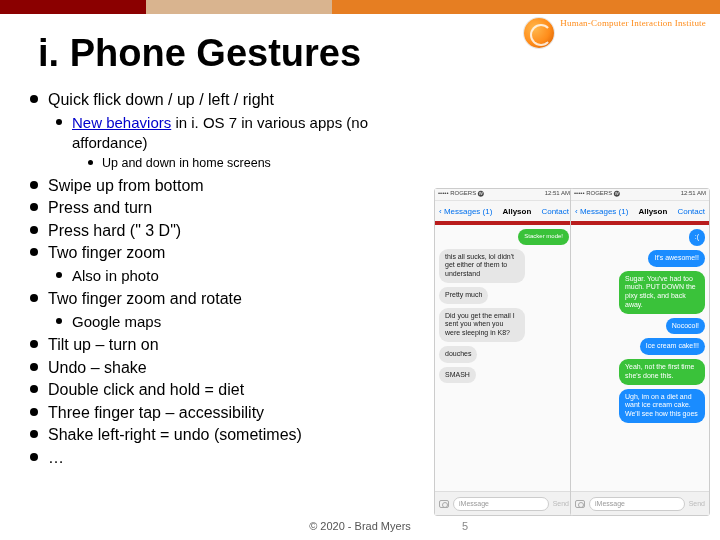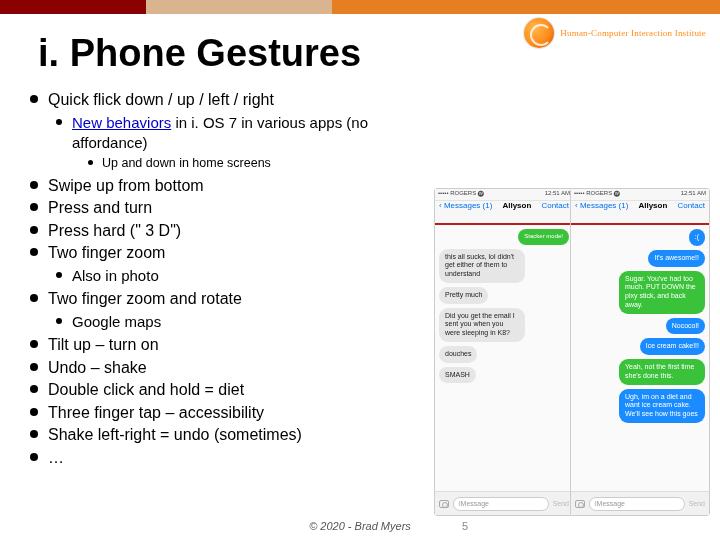--- a/index.html
+++ b/index.html
@@ -2,46 +2,46 @@
 <html><head>
 <meta charset="utf-8">
 <style>
   * { box-sizing: border-box; margin: 0; padding: 0; }
   html, body { width: 720px; height: 540px; overflow: hidden; font-family: Arial, Helvetica, sans-serif; background: #fff; }
   .slide { position: relative; width: 720px; height: 540px; }
   .topbar { height: 14px; width: 100%; display: flex; }
   .tb-dark { background: #8b0000; flex: 0 0 146px; }
   .tb-light { background: #d9b48f; flex: 0 0 186px; }
   .tb-orange { background: #e67e22; flex: 1; }
-  .logo { position: absolute; top: 18px; right: 14px; display: flex; align-items: center; gap: 6px; }
+  .logo { position: absolute; top: 18px; right: 14px; display: flex; align-items: flex-start; gap: 6px; }
   .logo-circ { width: 30px; height: 30px; border-radius: 50%; background: radial-gradient(circle at 35% 35%, #ffb84d 0%, #ff8c1a 55%, #cc5500 100%); box-shadow: 0 0 0 1px rgba(0,0,0,.1); position: relative; }
   .logo-circ::after { content: ""; position: absolute; left: 6px; top: 6px; width: 18px; height: 18px; border-radius: 50%; border: 2px solid rgba(255,255,255,.8); border-right-color: transparent; }
   .logo-txt { font-size: 9px; color: #ff8c1a; font-family: Georgia, 'Times New Roman', serif; letter-spacing: .2px; }
   h1.title { font-size: 38px; font-weight: bold; color: #000; font-family: Arial, Helvetica, sans-serif; padding: 18px 0 0 38px; }
   .content { padding: 14px 10px 0 26px; width: 430px; }
   ul { list-style: none; }
   .lvl1 > li { position: relative; padding-left: 22px; font-size: 16px; line-height: 1.35; margin-bottom: 1px; }
   .lvl1 > li::before { content: ""; position: absolute; left: 4px; top: 6px; width: 8px; height: 8px; background: #000; border-radius: 50%; }
   .lvl2 { margin: 2px 0 2px 0; }
   .lvl2 > li { position: relative; padding-left: 24px; font-size: 15px; line-height: 1.35; }
   .lvl2 > li::before { content: ""; position: absolute; left: 8px; top: 6px; width: 6px; height: 6px; background: #000; border-radius: 50%; }
   .lvl3 { margin: 2px 0 2px 8px; }
   .lvl3 > li { position: relative; padding-left: 22px; font-size: 12.5px; line-height: 1.4; }
   .lvl3 > li::before { content: ""; position: absolute; left: 8px; top: 5px; width: 5px; height: 5px; background: #000; border-radius: 50%; }
   .linklike { color: #0000cc; text-decoration: underline; }
-  .footer { position: absolute; bottom: 8px; left: 0; right: 0; text-align: center; font-size: 11px; color: #555; font-style: italic; }
+  .footer { position: absolute; bottom: 8px; left: 0; right: 0; text-align: center; font-size: 11px; color: #555; }
   .pagenum { position: absolute; bottom: 8px; right: 252px; font-size: 11px; color: #888; }
 
   
   .phones { position: absolute; right: 10px; top: 188px; width: 276px; height: 330px; overflow: hidden; }
   .phone { position: absolute; top: 0; width: 140px; height: 328px; background: #fafafa; border: 1px solid #ccc; border-radius: 3px; }
   .phL { left: 0; }
   .phR { left: 136px; }
   .statusbar { height: 12px; background: #f7f7f7; border-bottom: 1px solid #e3e3e3; font-size: 6px; color: #444; padding: 1px 3px; display: flex; justify-content: space-between; }
-  .navbar { height: 24px; background: #f7f7f7; border-bottom: 2px solid #b91c1c; display: flex; align-items: flex-start; justify-content: space-between; padding: 0 4px; font-size: 8px; }
+  .navbar { height: 24px; background: #f7f7f7; border-bottom: 4px solid #b91c1c; display: flex; align-items: center; justify-content: space-between; padding: 0 4px; font-size: 8px; }
   .nav-back { color: #0070ee; }
   .nav-title { color: #000; font-weight: bold; }
   .nav-act { color: #0070ee; }
   .msgs { padding: 4px; display: flex; flex-direction: column; gap: 4px; font-size: 7px; }
   .bubble { max-width: 86px; padding: 4px 6px; border-radius: 9px; line-height: 1.25; word-wrap: break-word; }
   .b-out-green { align-self: flex-end; background: #3ac23a; color: #fff; }
   .b-out-blue { align-self: flex-end; background: #1a8cff; color: #fff; }
   .b-in { align-self: flex-start; background: #e6e6e6; color: #222; }
   .composer { position: absolute; left: 0; right: 0; bottom: 0; height: 24px; background: #f1f1f1; border-top: 1px solid #ddd; display: flex; align-items: center; gap: 4px; padding: 0 4px; font-size: 7px; color: #999; }
   .cam { width: 10px; height: 8px; border: 1px solid #aaa; border-radius: 2px; position: relative; }

